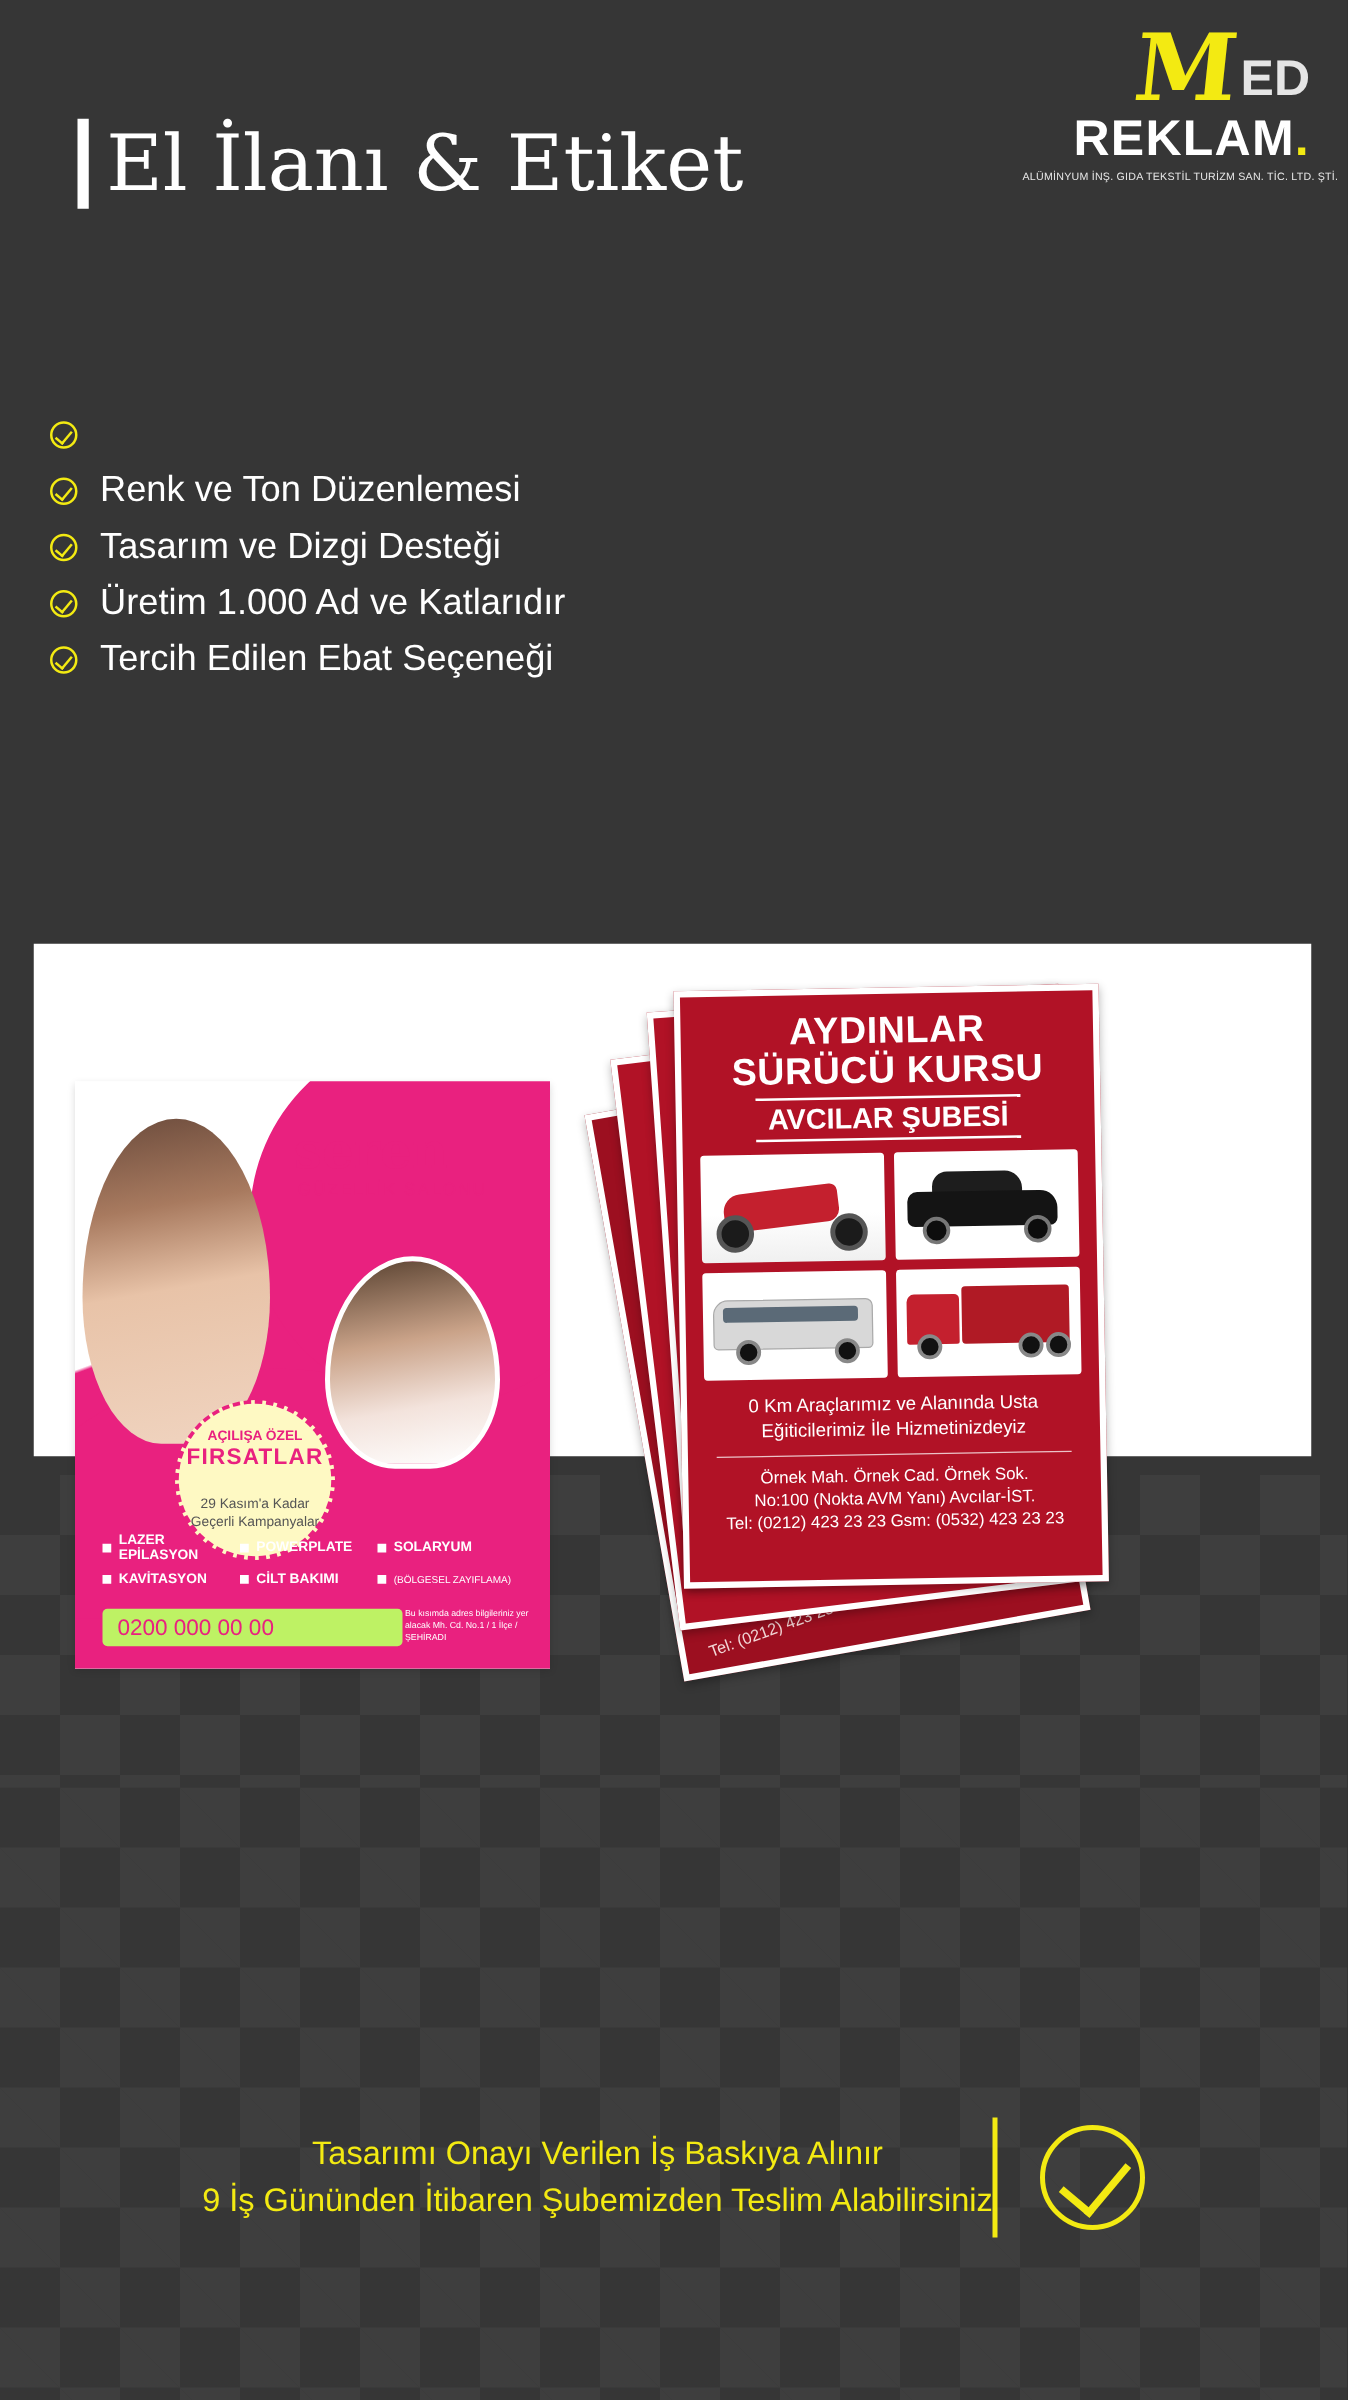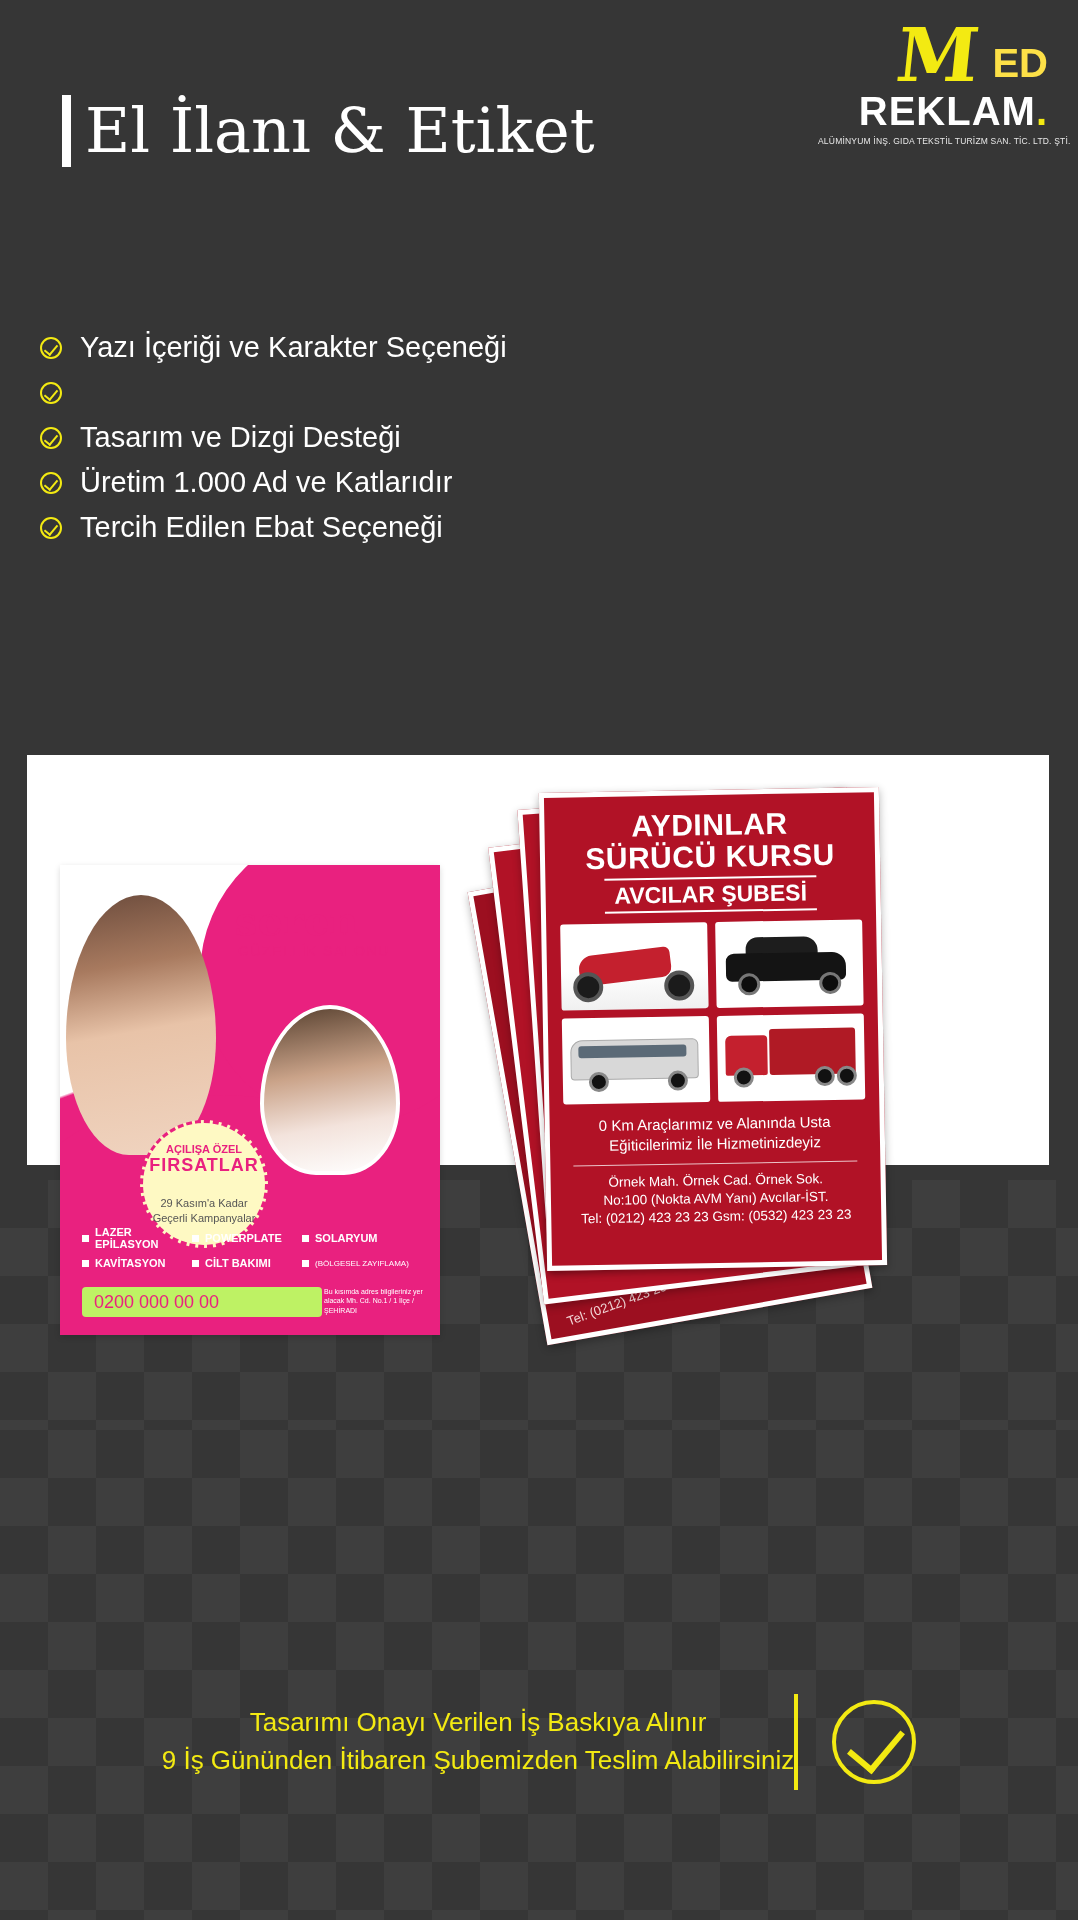--- a/index.html
+++ b/index.html
@@ -91,23 +91,23 @@
     font-size: 74px;
     color: #f3ea12;
     line-height: 0.85;
     letter-spacing: -4px;
     transform: skewX(-6deg);
   }
   .logo-ed {
     font-family: "Liberation Sans", sans-serif;
     font-weight: bold;
     font-size: 40px;
-    color: #fde047;
+    color: #e5e5e5;
     line-height: 1;
-    margin-left: 18px;
+    margin-left: 7px;
     margin-bottom: 4px;
   }
   .logo-reklam {
     font-family: "Liberation Sans", sans-serif;
     font-weight: bold;
     font-size: 40px;
     color: #ffffff;
     letter-spacing: 1px;
     line-height: 1.1;
     margin-top: 2px;
@@ -450,24 +450,24 @@
       <span class="logo-m">M</span>
       <span class="logo-ed">ED</span>
     </div>
     <div class="logo-reklam"><span>REKLAM</span><span class="logo-dot">.</span></div>
     <div class="logo-sub">ALÜMİNYUM İNŞ. GIDA TEKSTİL TURİZM SAN. TİC. LTD. ŞTİ.</div>
   </div>
 
   <div class="features">
     <div class="feature">
       <span class="check"></span>
-      <span class="feature-label">Yazı İçeriği ve Karakter Seçeneği</span>
     </div>
     <div class="feature">
       <span class="check"></span>
+      <span class="feature-label">Renk ve Ton Düzenlemesi</span>
     </div>
     <div class="feature">
       <span class="check"></span>
       <span class="feature-label">Tasarım ve Dizgi Desteği</span>
     </div>
     <div class="feature">
       <span class="check"></span>
       <span class="feature-label">Üretim 1.000 Ad ve Katlarıdır</span>
     </div>
     <div class="feature">

